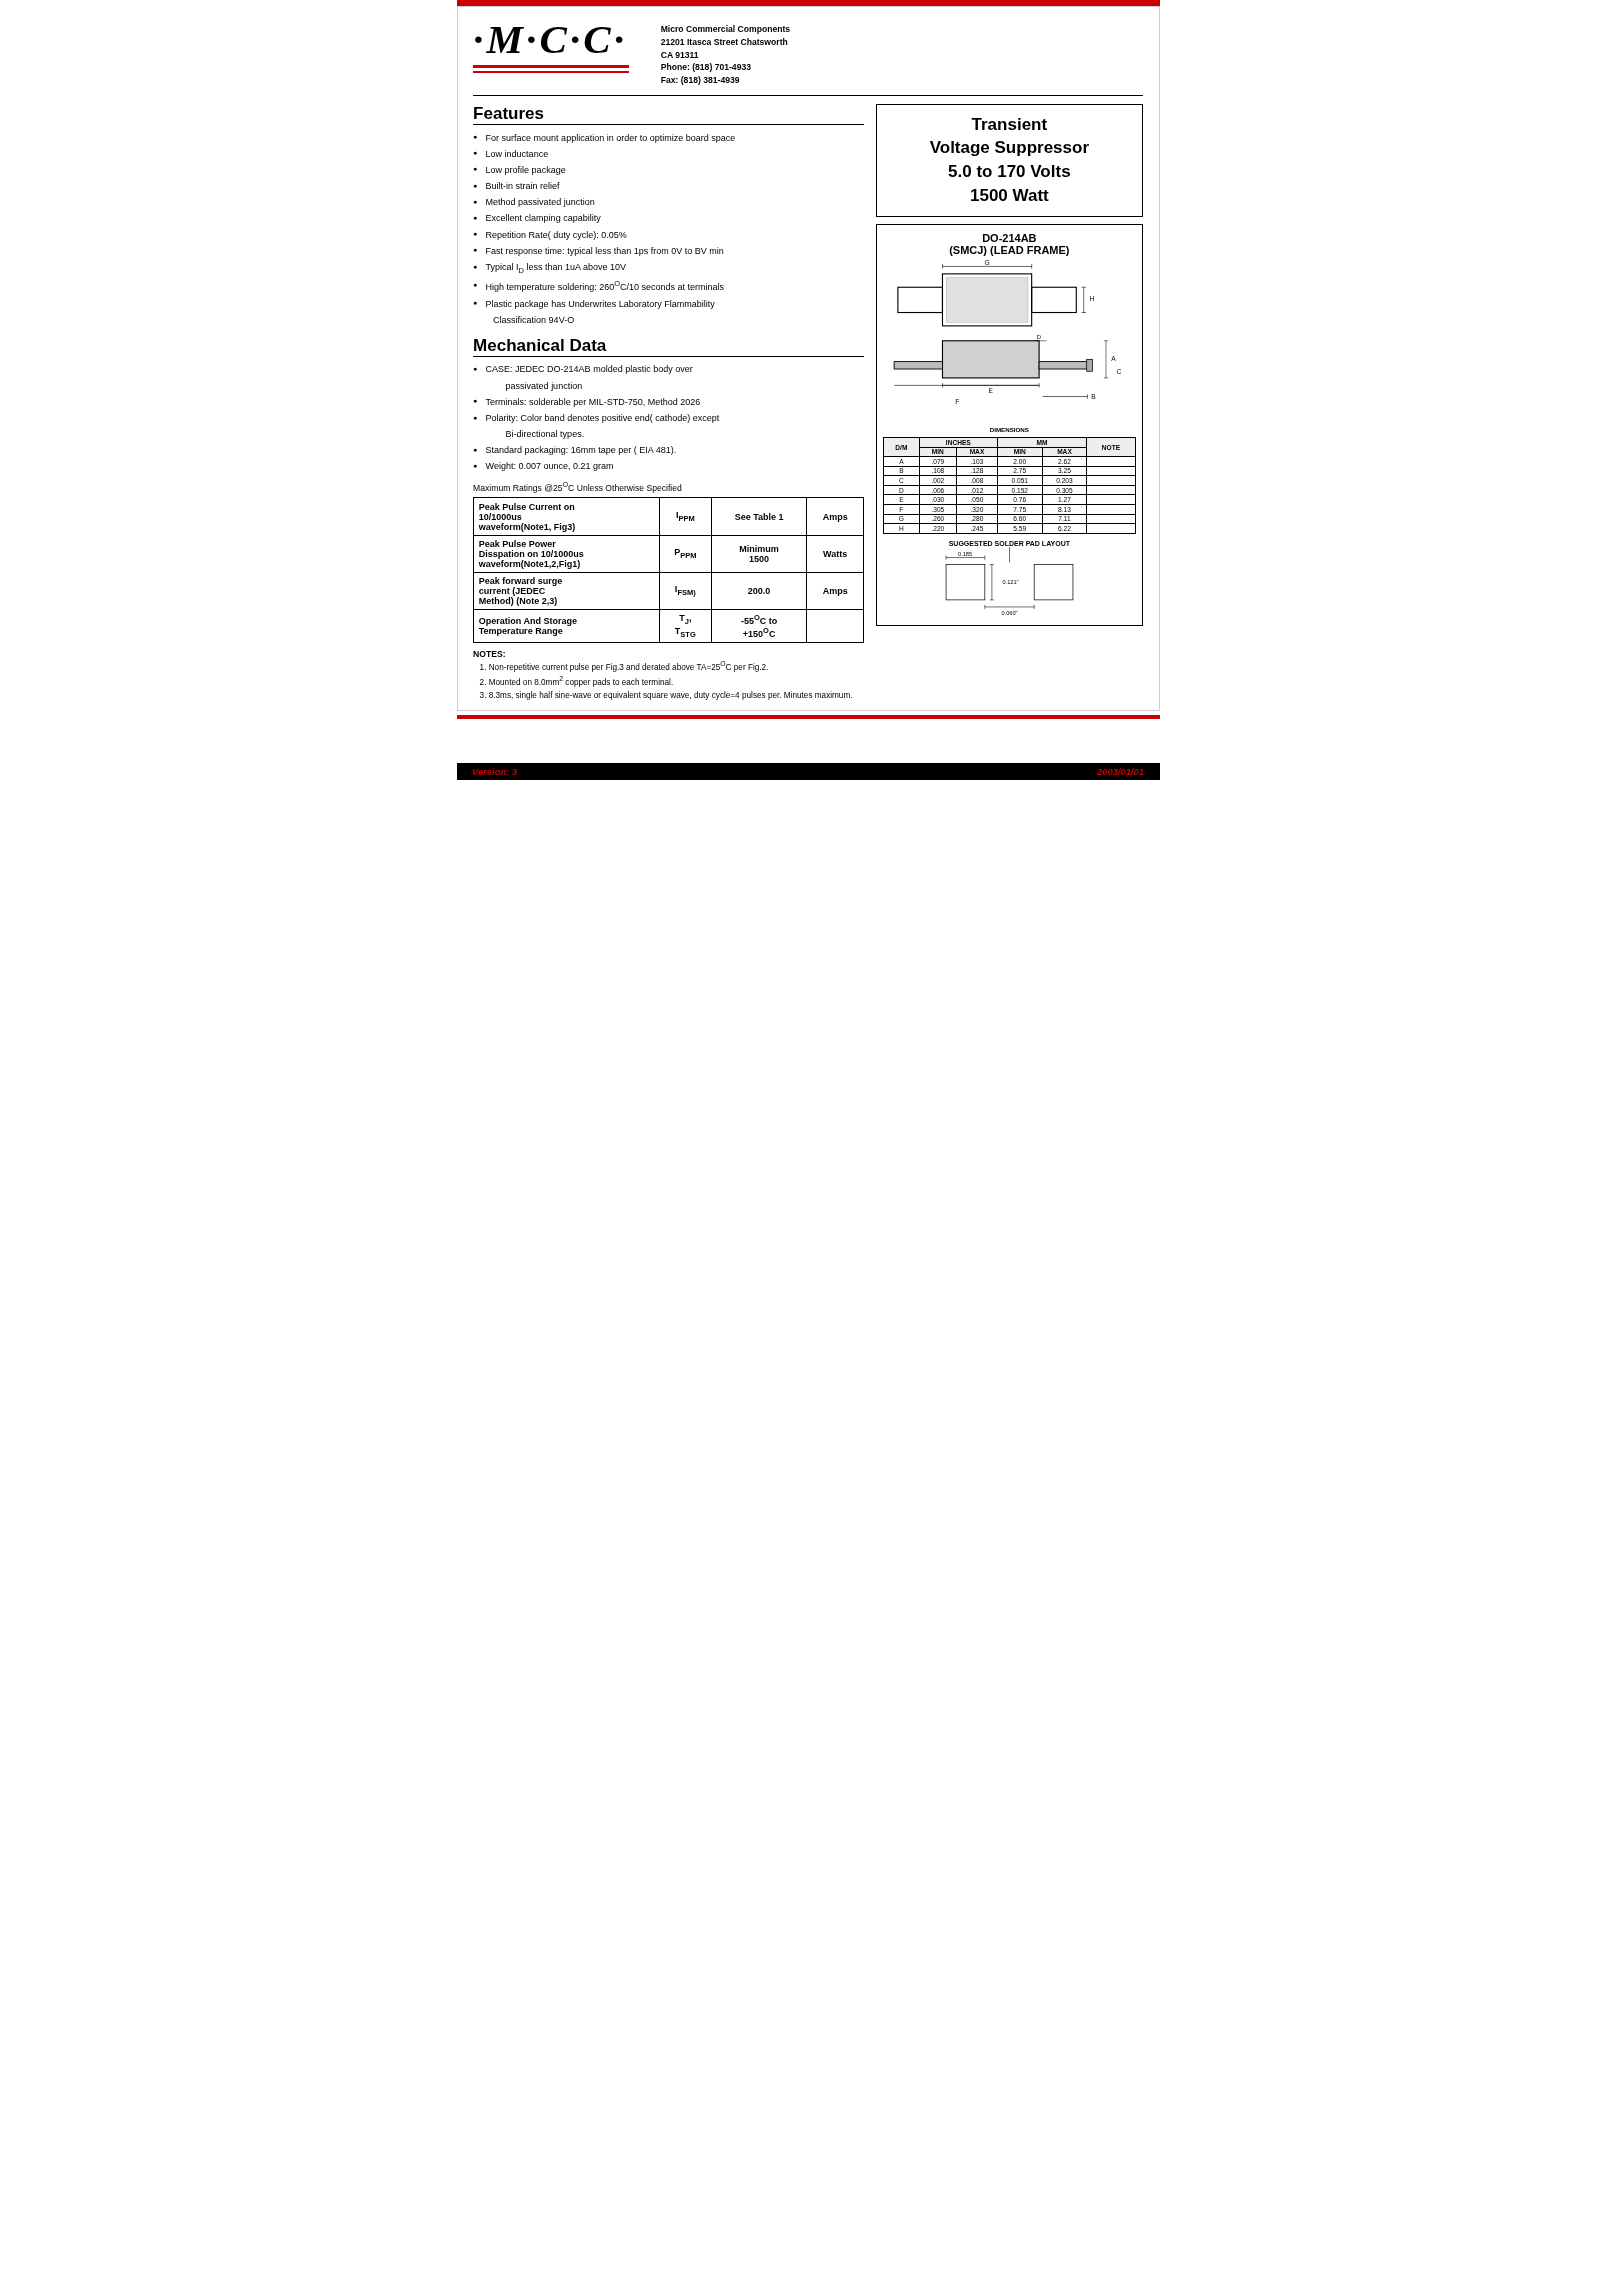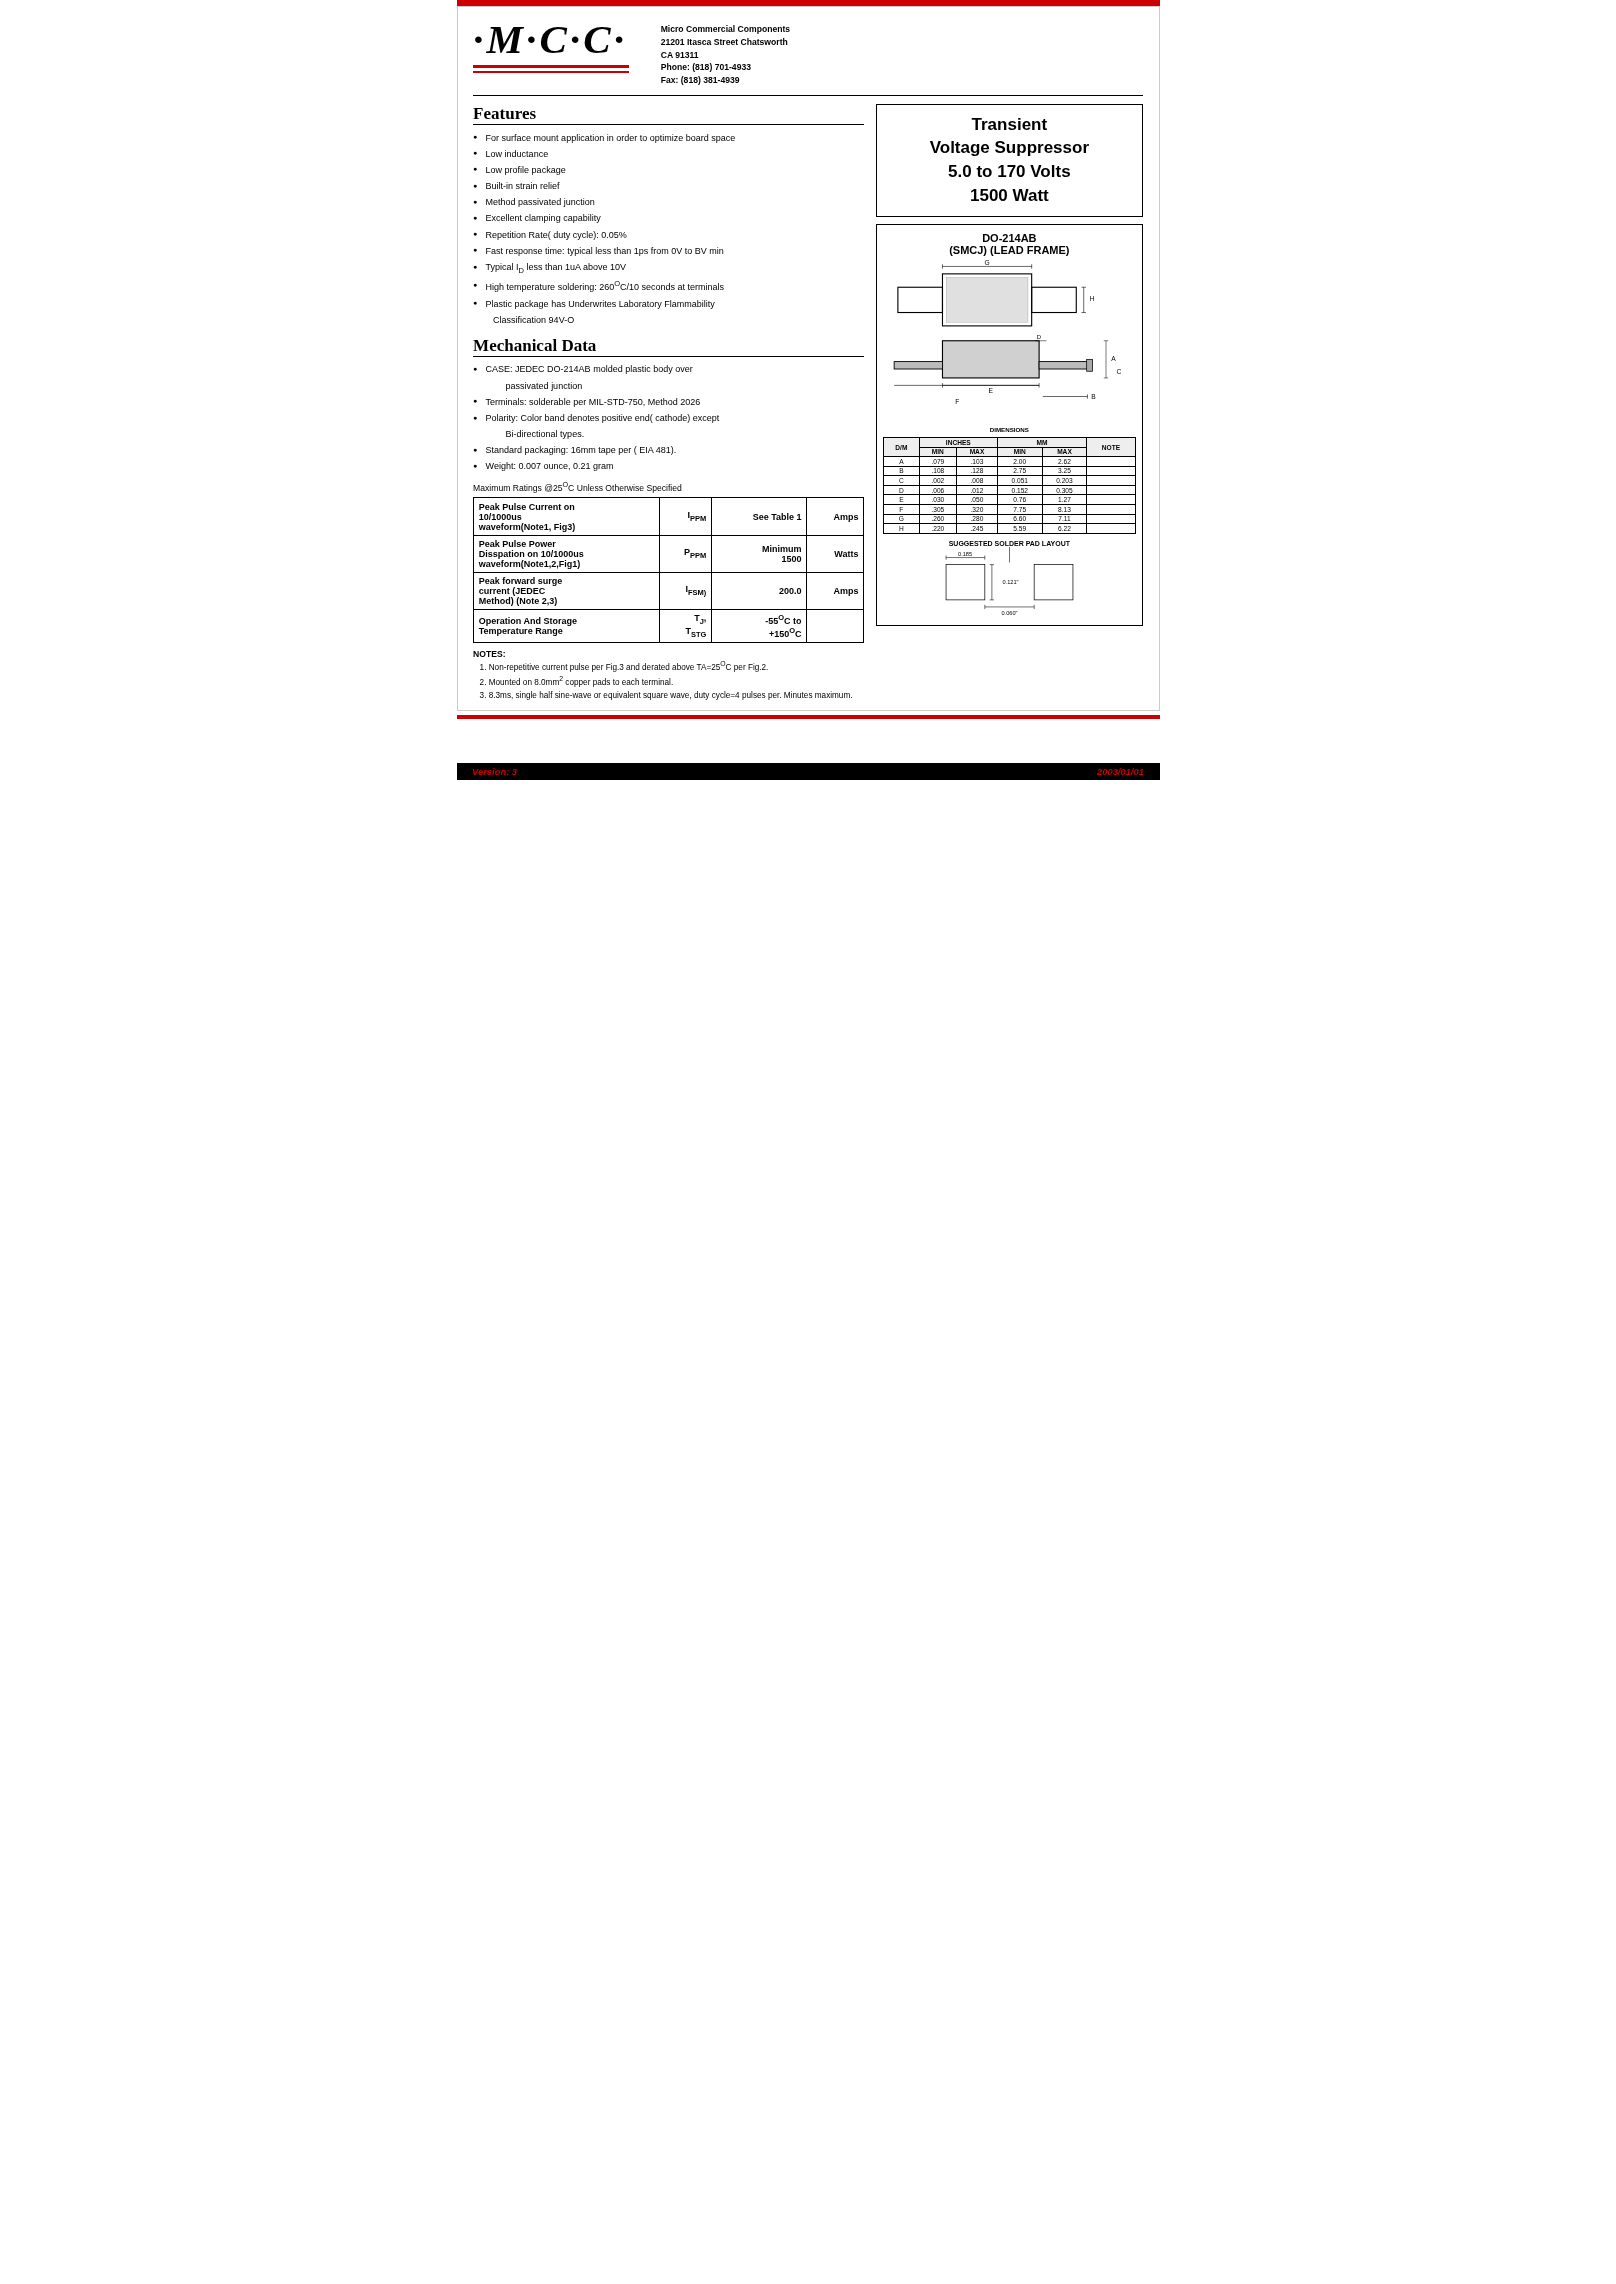--- a/index.html
+++ b/index.html
@@ -100,21 +100,21 @@
     .right-col {
       flex: 1;
     }
 
     
     .section-title {
       font-size: 17px;
       font-weight: bold;
       border-bottom: 0.8px solid #000;
       margin-bottom: 4.7px;
-      font-family: Liberation Serif, serif;
+      font-family: Liberation Sans, sans-serif;
     }
 
     .feature-list {
       list-style: none;
       padding: 0;
       font-size: 9px;
       line-height: 1.8;
     }
 
     .feature-list li {
@@ -175,21 +175,21 @@
       border: 0.8px solid #000;
       padding: 3.1px 4.7px;
       vertical-align: middle;
     }
 
     .ratings-table td.bold-cell {
       font-weight: bold;
     }
 
     .ratings-table td.center-cell {
-      text-align: right;
+      text-align: center;
       font-weight: normal;
     }
 
     
     .dim-table {
       width: 100%;
       border-collapse: collapse;
       font-size: 6.6px;
       margin-top: 3.9px;
     }

